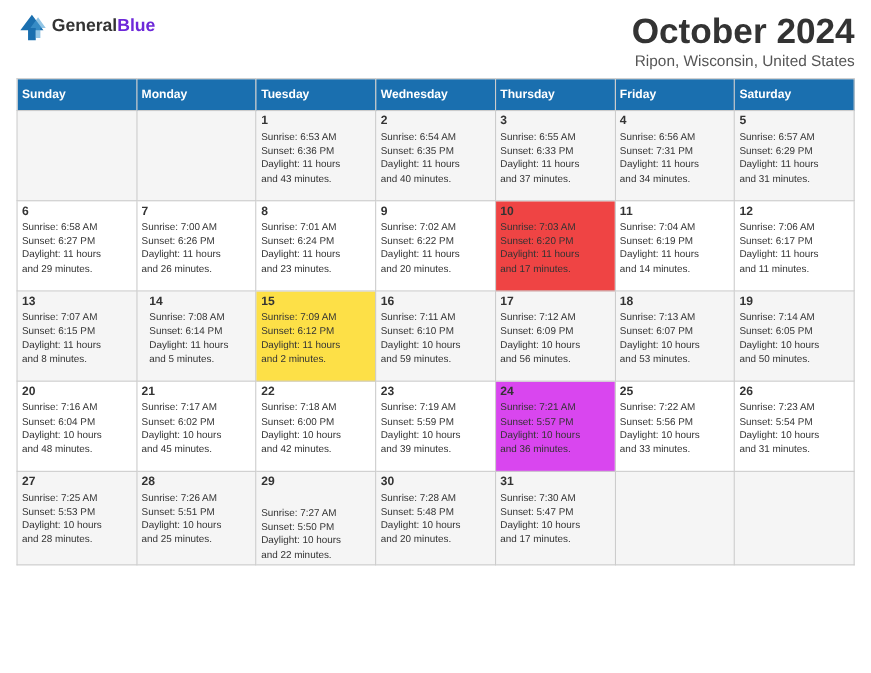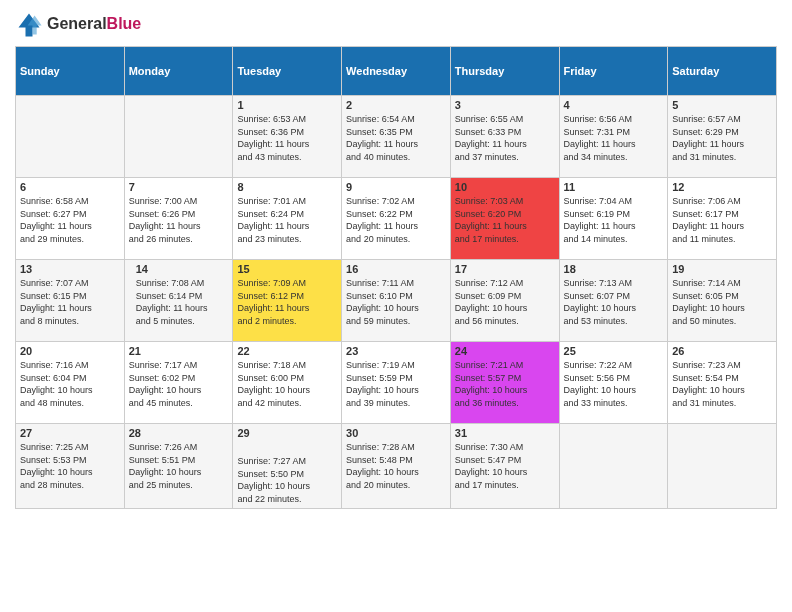--- a/index.html
+++ b/index.html
@@ -32,21 +32,21 @@
       line-height: 1.1;
     }
     .logo-general {
       font-size: 16px;
       font-weight: bold;
       color: #333;
     }
     .logo-blue {
       font-size: 16px;
       font-weight: bold;
-      color: #be185d;
+      color: #6d28d9;
     }
     .logo-icon {
       width: 28px;
       height: 28px;
       margin-right: 4px;
     }
     .title-section {
       text-align: right;
     }
     .month-title {
@@ -61,21 +61,21 @@
     .calendar {
       width: 100%;
       border-collapse: collapse;
       table-layout: fixed;
     }
     .calendar th {
       background-color: #1a6faf;
       color: #fff;
       font-size: 11px;
       font-weight: bold;
-      padding: 18px 4px;
+      padding: 8px 4px;
       text-align: left;
       border: 1px solid #ccc;
     }
     .calendar td {
       border: 1px solid #ccc;
       vertical-align: top;
       padding: 3px 4px;
       font-size: 9.5px;
       color: #333;
       height: 82px;
@@ -109,20 +109,24 @@
     <div class="logo">
       <svg class="logo-icon" viewBox="0 0 40 40">
         <rect width="40" height="40" fill="white"></rect>
         <polygon points="20,5 35,25 25,25 25,38 15,38 15,25 5,25" fill="#1a6faf"></polygon>
         <polygon points="28,8 38,22 31,22 31,35 25,35 25,22 18,22" fill="#4a9fd4" opacity="0.6"></polygon>
       </svg>
       <div class="logo-text">
         <span class="logo-general">General</span>
         <span class="logo-blue">Blue</span>
       </div>
+    </div>
+    <div class="title-section">
+      <div class="month-title">October 2024</div>
+      <div class="location">Ripon, Wisconsin, United States</div>
     </div>
   </div>
 
   <table class="calendar">
     <thead>
       <tr>
         <th>Sunday</th>
         <th>Monday</th>
         <th>Tuesday</th>
         <th>Wednesday</th>

